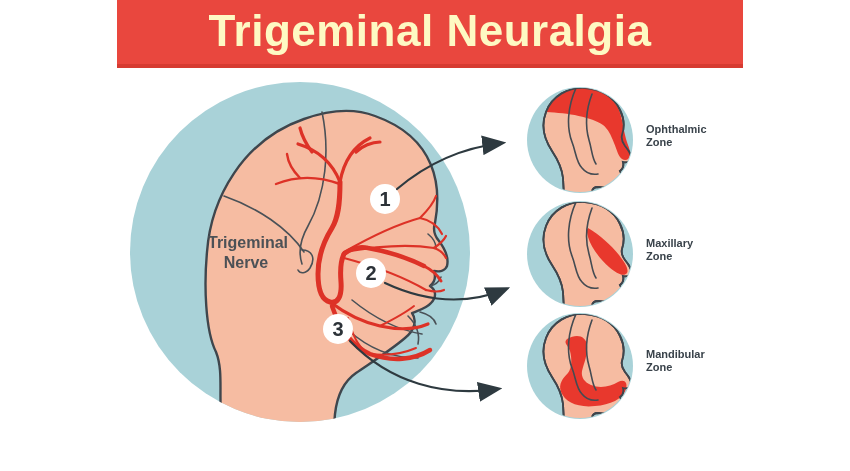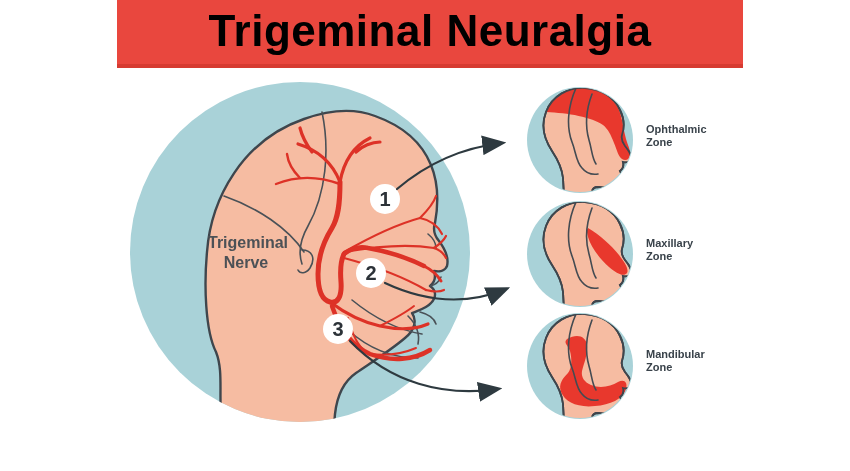--- a/index.html
+++ b/index.html
@@ -10,21 +10,21 @@
     overflow:hidden;
     font-family:"Liberation Sans", sans-serif;
   }
   .banner{
     position:absolute;left:117px;top:0;width:626px;height:64px;
     background:#e9473e;
     border-bottom:4px solid #d63b31;
     display:flex;align-items:center;justify-content:center;
   }
   .banner-title{
-    color:#000000;
+    color:#fef9c3;
     font-size:44px;
     font-weight:bold;
     letter-spacing:0.5px;
     margin-top:-2px;
   }
   svg.art{position:absolute;left:0;top:0;width:850px;height:471px;}
   svg text{font-family:"Liberation Sans", sans-serif;}
   .main-label{font-size:16px;font-weight:bold;fill:#4c5156;}
   .badge-num{font-size:20px;font-weight:bold;fill:#2c3238;}
   .zone-label{font-size:11px;font-weight:bold;fill:#39424a;}

